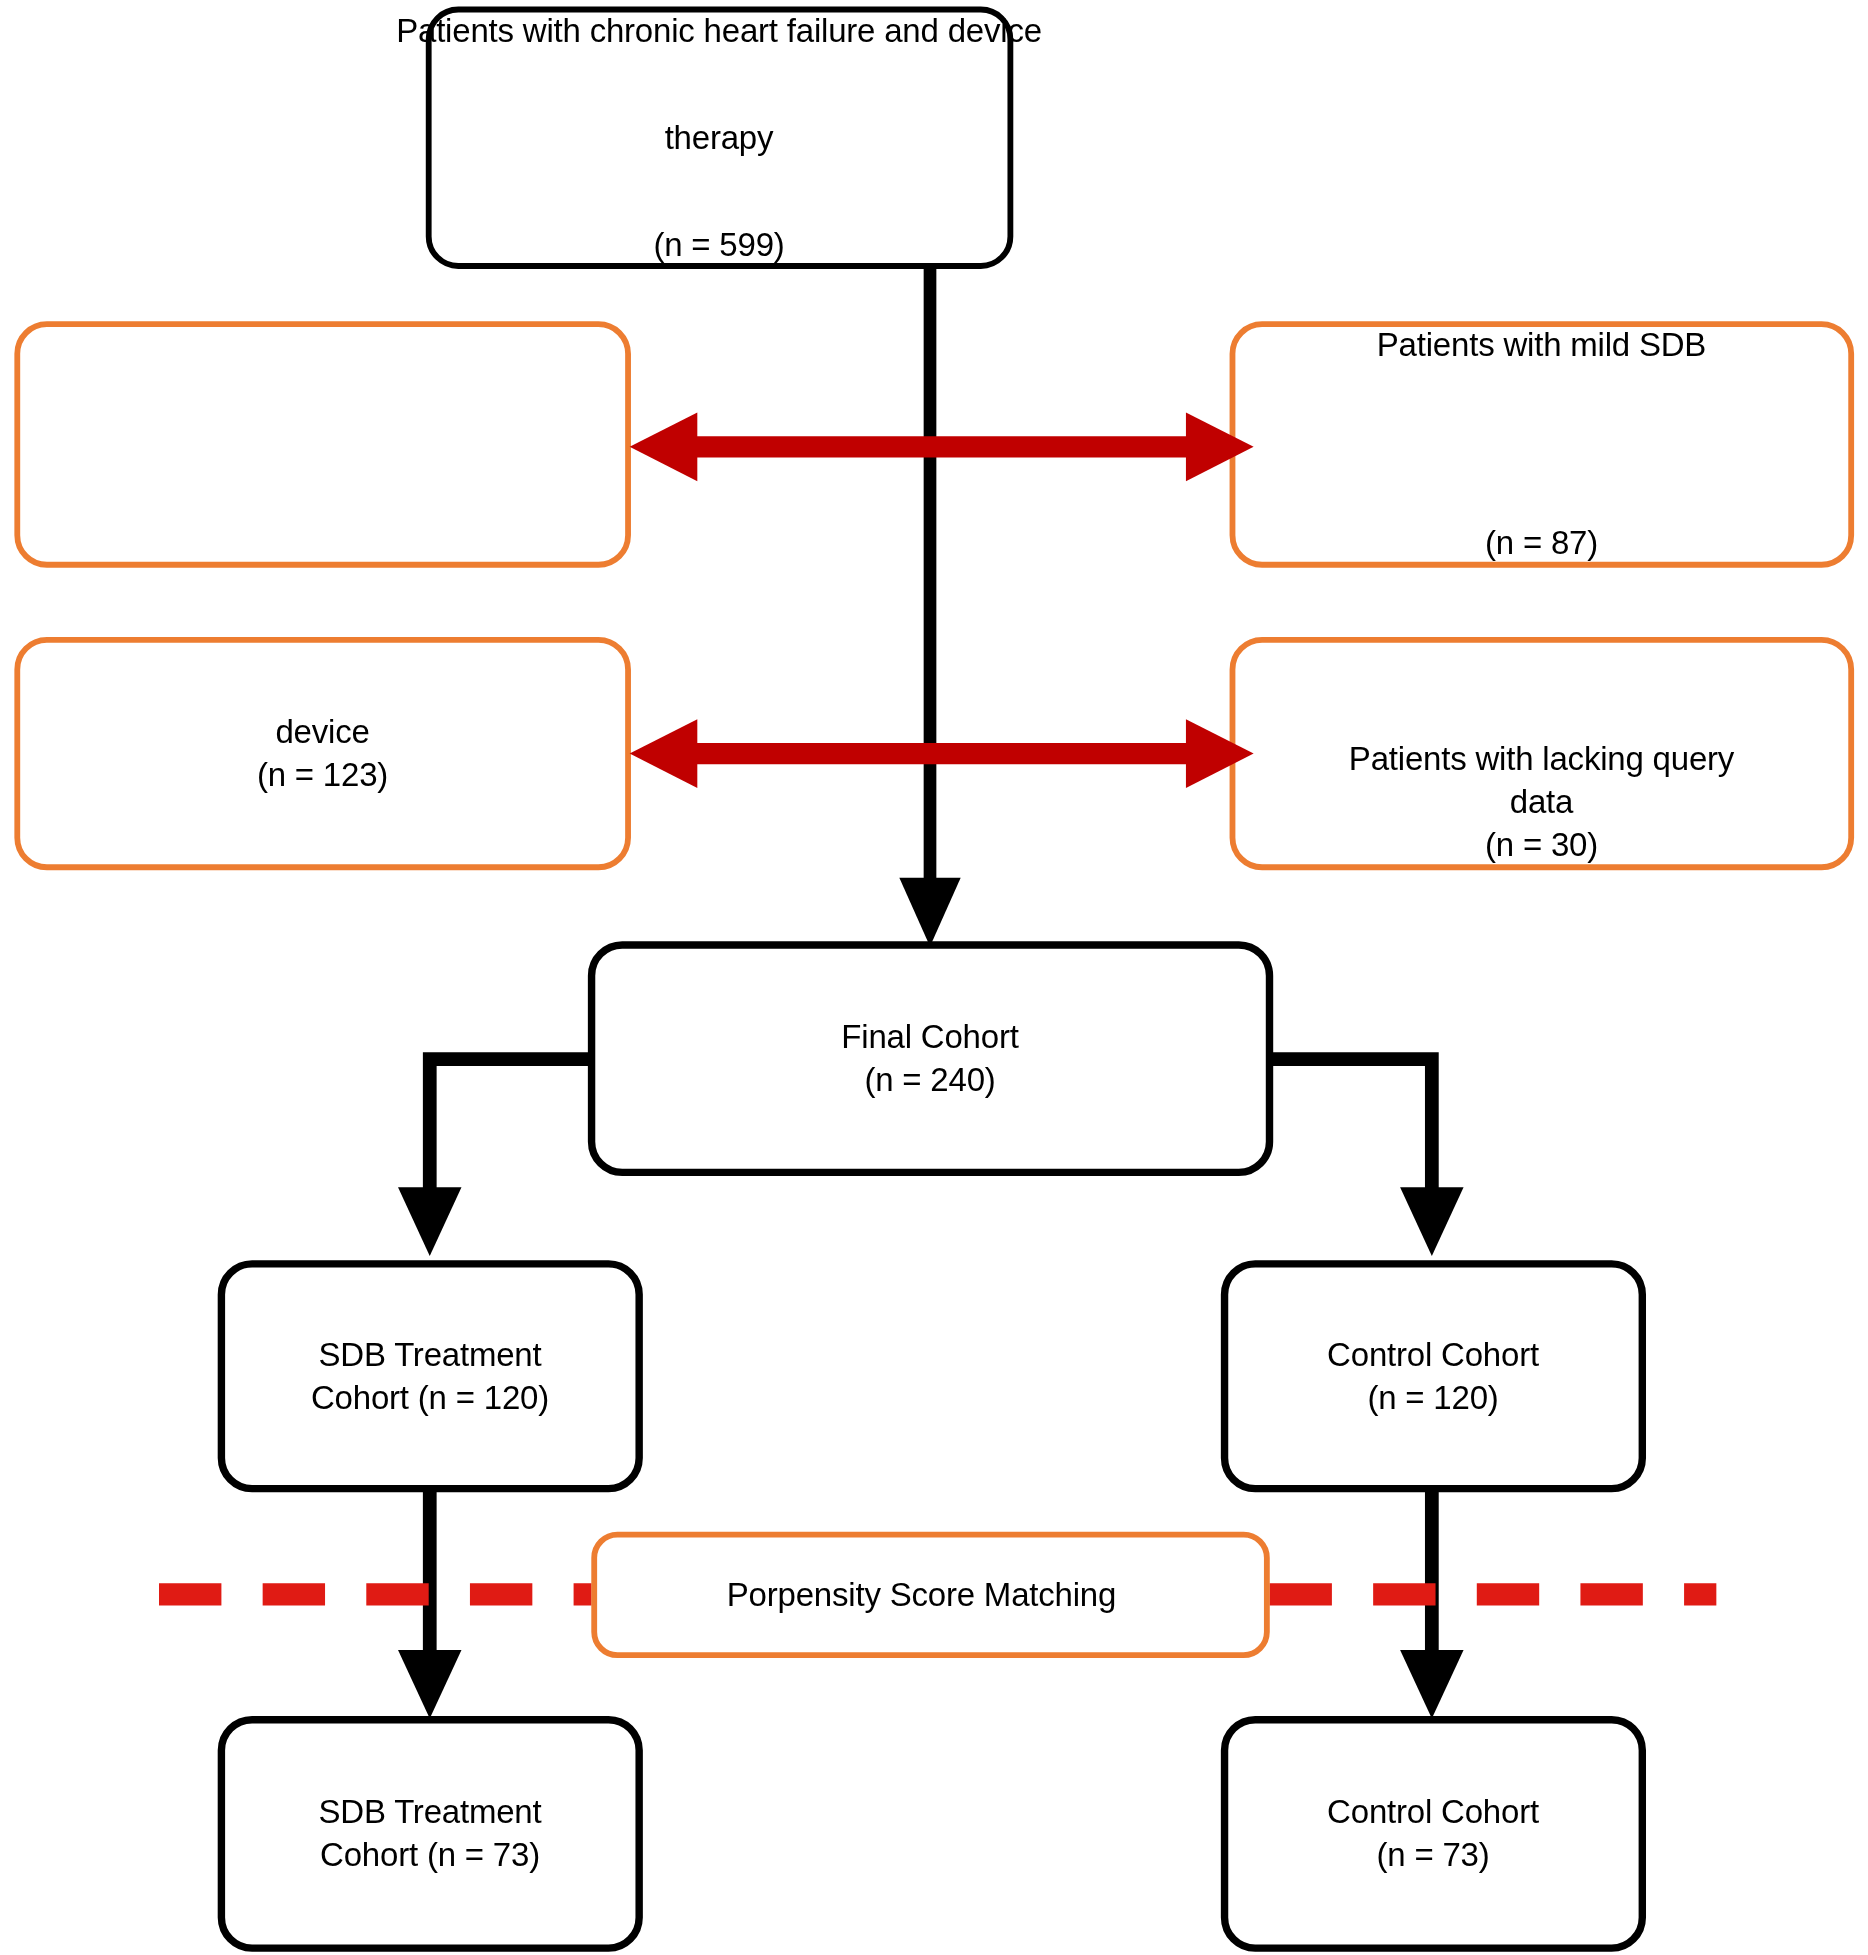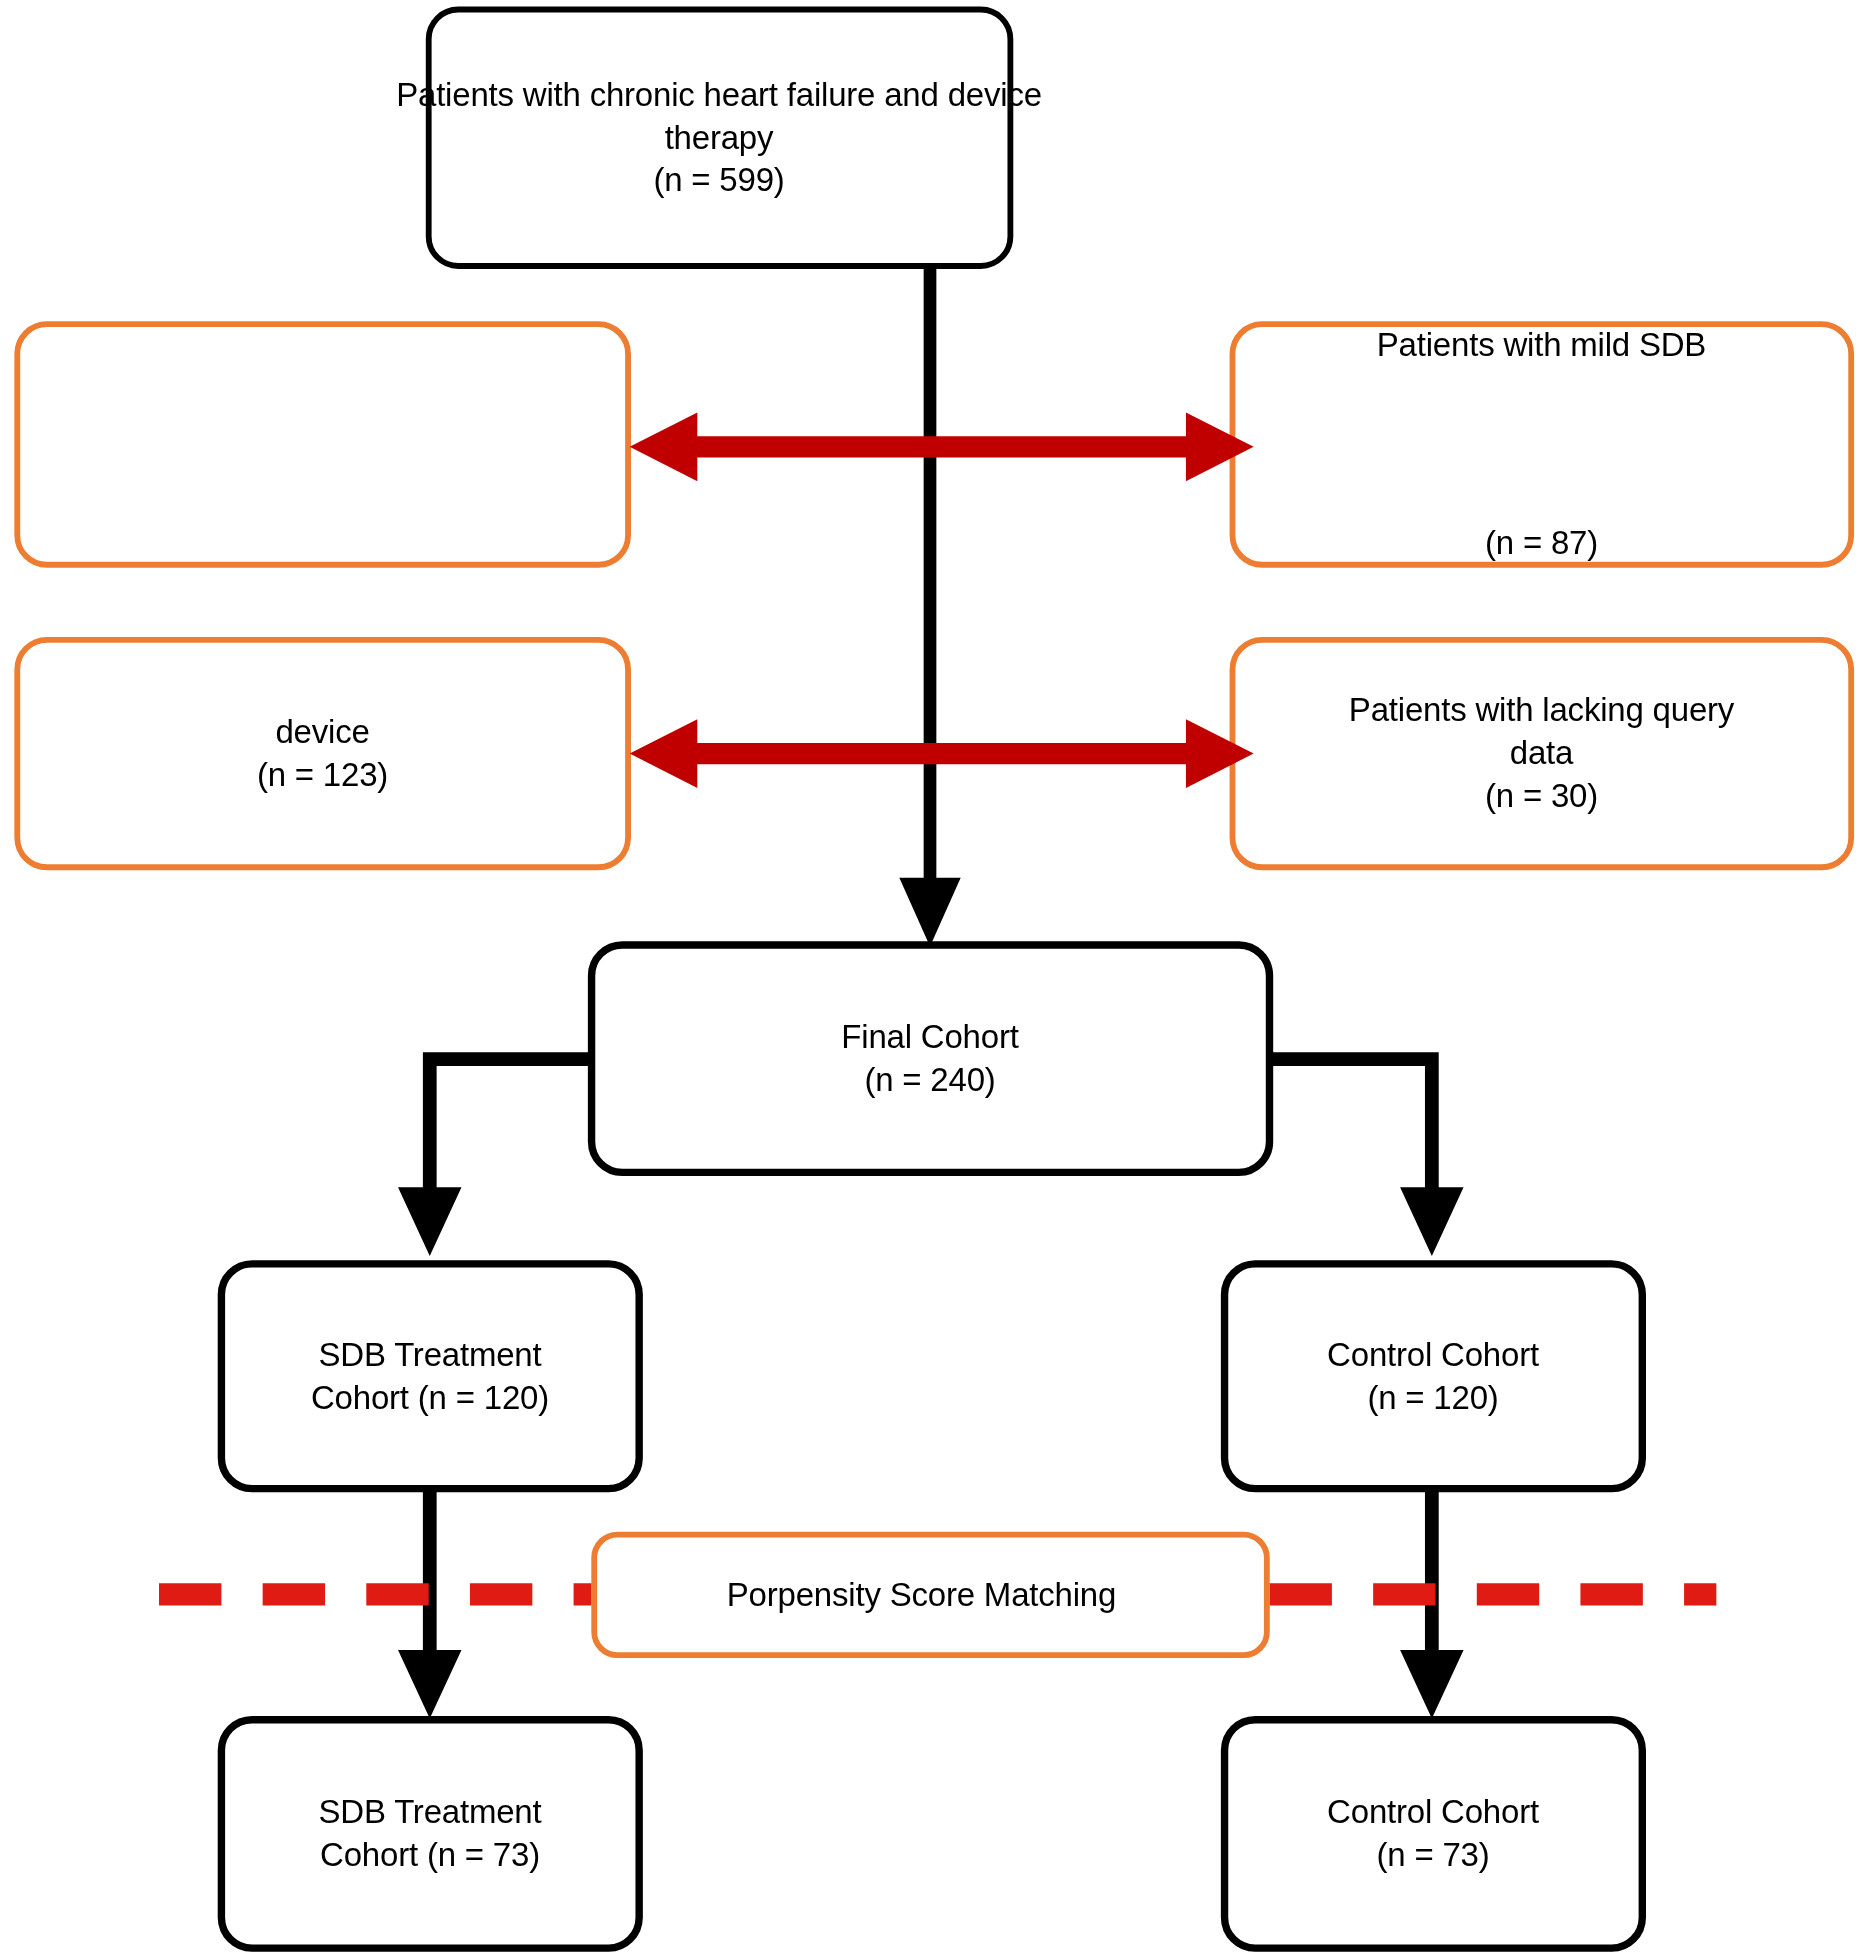--- a/index.html
+++ b/index.html
@@ -106,38 +106,38 @@
 
     <line x1="2400" y1="3015" x2="3245" y2="3015" stroke="#E01B14" stroke-width="42" stroke-dasharray="118 78" stroke-linecap="butt"></line>
 
     <rect x="1123" y="2902" width="1272" height="228" rx="44" ry="44" fill="#FFFFFF" stroke="#ED7D31" stroke-width="11"></rect>
 
     <rect x="418" y="3252" width="790" height="432" rx="58" ry="58" fill="#FFFFFF" stroke="#000000" stroke-width="14"></rect>
 
     <rect x="2315" y="3252" width="790" height="432" rx="58" ry="58" fill="#FFFFFF" stroke="#000000" stroke-width="14"></rect>
   </svg>
 
-  <div class="node-text" style="left:428px; top:9.5px; width:582px; height:257px;">
+  <div class="node-text" style="left:428px; top:9.5px; width:582px; height:257px;justify-content:space-between;">
     <span>Patients with chronic heart failure and device</span>
     <span>therapy</span>
     <span>(n = 599)</span>
   </div>
 
 
   <div class="node-text" style="left:1232px; top:324px; width:619px; height:241px;justify-content:space-between;">
     <span>Patients with mild SDB</span>
     <span>(n = 87)</span>
   </div>
 
   <div class="node-text" style="left:17px; top:640px; width:611px; height:227px;">
     <span>device</span>
     <span>(n = 123)</span>
   </div>
 
-  <div class="node-text" style="left:1232px; top:640px; width:619px; height:227px;">
+  <div class="node-text" style="left:1232px; top:640px; width:619px; height:227px;justify-content:flex-end;">
     <span>Patients with lacking query</span>
     <span>data</span>
     <span>(n = 30)</span>
   </div>
 
   <div class="node-text" style="left:591px; top:945px; width:678px; height:227px;text-align:center;">
     <span>Final Cohort</span>
     <span>(n = 240)</span>
   </div>
 

